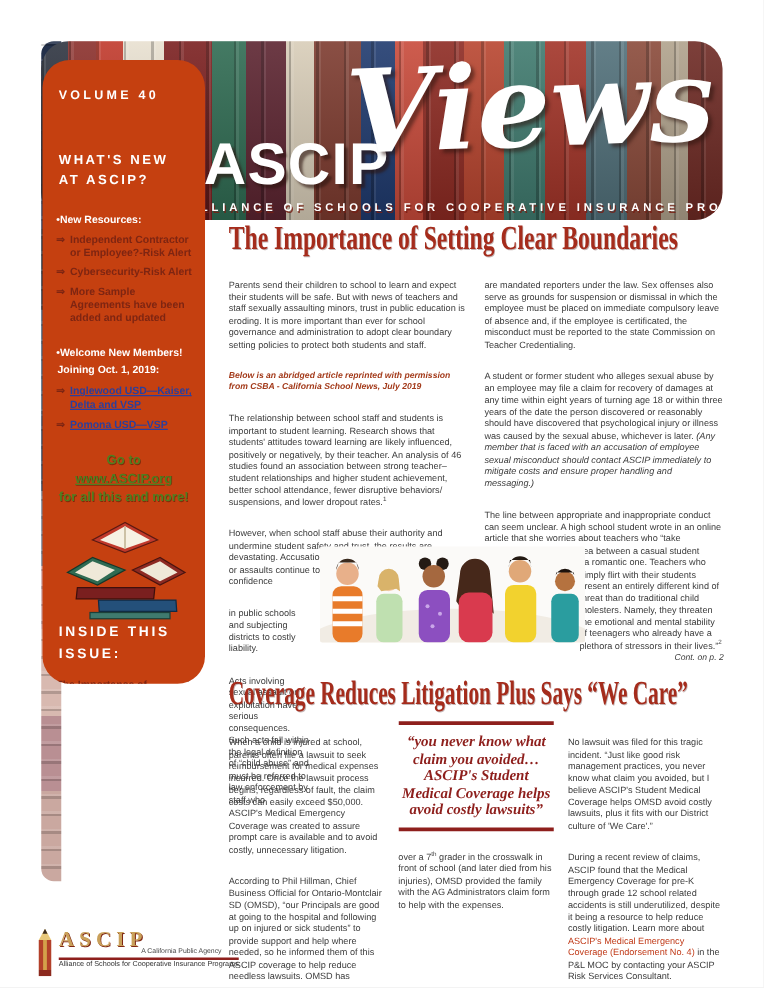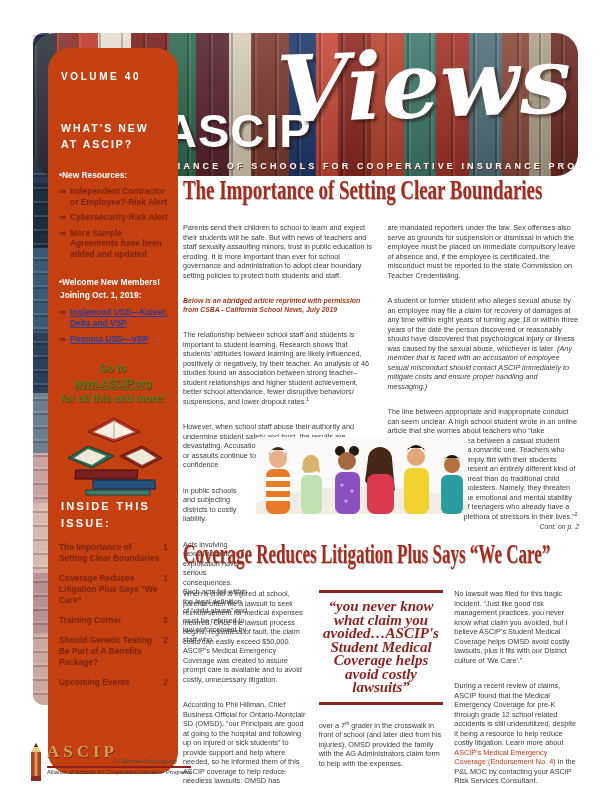--- a/index.html
+++ b/index.html
@@ -33,21 +33,21 @@
     font-weight:700;font-size:47px;letter-spacing:1px;line-height:47px;
     text-shadow:3px 3px 2px rgba(45,20,15,.6);}
   .masthead-views{position:absolute;left:244px;top:6px;z-index:3;color:#fff;
     font-family:"DejaVu Serif",serif;font-style:italic;font-weight:700;font-size:92px;line-height:92px;
     transform:rotate(-2deg);text-shadow:3px 3px 3px rgba(45,20,15,.55);}
   .masthead-tagline{position:absolute;left:118px;bottom:5px;z-index:3;color:#fff;
     font-weight:700;font-size:9px;letter-spacing:3.1px;white-space:nowrap;
     text-shadow:1px 1px 0 rgba(120,30,20,.85);}
 
   
-  .sidebar{position:absolute;left:48px;top:48px;width:130px;height:726px;z-index:4;
+  .sidebar{position:absolute;left:34px;top:48px;width:130px;height:499px;z-index:4;
     background:#C54010;border-radius:22px;color:#fff;padding:0 10px;box-sizing:border-box;overflow:hidden;}
   .vol{margin:20px 0 0 3px;font-size:10px;font-weight:700;letter-spacing:2.6px;line-height:18px;}
   .whats-new{margin:34px 0 0 3px;font-size:10.5px;font-weight:700;letter-spacing:2px;line-height:16px;}
   .res-head{margin:18px 0 0 1px;font-size:8.4px;font-weight:700;line-height:11px;}
   .res-item{display:flex;margin:5px 0 0 1px;font-size:8.4px;font-weight:700;line-height:10.5px;color:#7E2512;}
   .res-item .arr{margin-right:4px;}
   .member-item{display:flex;margin:6px 0 0 1px;font-size:8.4px;font-weight:700;line-height:10.5px;color:#2A3F9E;}
   .member-item .arr{margin-right:4px;color:#7E2512;text-decoration:none;}
   .member-item .mtxt{text-decoration:underline;cursor:pointer;}
   .welcome{margin:18px 0 0 1px;font-size:8.4px;font-weight:700;line-height:11px;}
@@ -73,23 +73,23 @@
   .col{flex:1;font-size:7.3px;line-height:9.5px;color:#3C3C3C;}
   .col p{margin:16px 0 5px 0;}
   .reprint{font-style:italic;color:#A33A1A;font-weight:700;font-size:6.9px;line-height:9px;}
   .narrow{width:66px;}
   .wrapped{display:block;margin-left:76px;}
   .cont{display:block;text-align:right;font-style:italic;font-size:6.9px;margin-top:1px;}
   .ital{font-style:italic;}
   sup{font-size:5px;line-height:0;}
   .kids{position:absolute;left:73px;top:261px;width:212px;height:77px;z-index:1;border-radius:2px;overflow:hidden;}
   .a2{position:absolute;left:0;top:364px;width:396px;}
-  .quote{border-top:3px solid #8E1F1C;border-bottom:3px solid #8E1F1C;padding:7px 0;margin:17px 0 6px 0;
+  .quote{border-top:3px solid #8E1F1C;border-bottom:3px solid #8E1F1C;padding:7px 0;margin:4px 0 6px 0;
     color:#8E1F1C;font-family:"Liberation Serif",serif;font-style:italic;font-weight:700;
-    font-size:15px;line-height:13.5px;text-align:center;}
+    font-size:12px;line-height:13.5px;text-align:center;}
   .a2-link{color:#C03A18;cursor:pointer;}
 
   
   .footer-note{position:absolute;left:183px;top:759px;width:414px;z-index:2;text-align:center;
     font-size:9.2px;font-weight:700;color:#C03A18;line-height:12px;}
   .footer-note .email{cursor:pointer;}
   .brand{position:absolute;left:28px;top:743px;width:185px;z-index:5;display:flex;align-items:flex-start;}
   .brand-text{margin-left:3px;}
   .brand-name{font-family:"Liberation Serif",serif;font-weight:700;font-size:17px;letter-spacing:4px;
     color:#C9A05A;text-shadow:.7px .7px 0 #7E2512;line-height:17px;}

